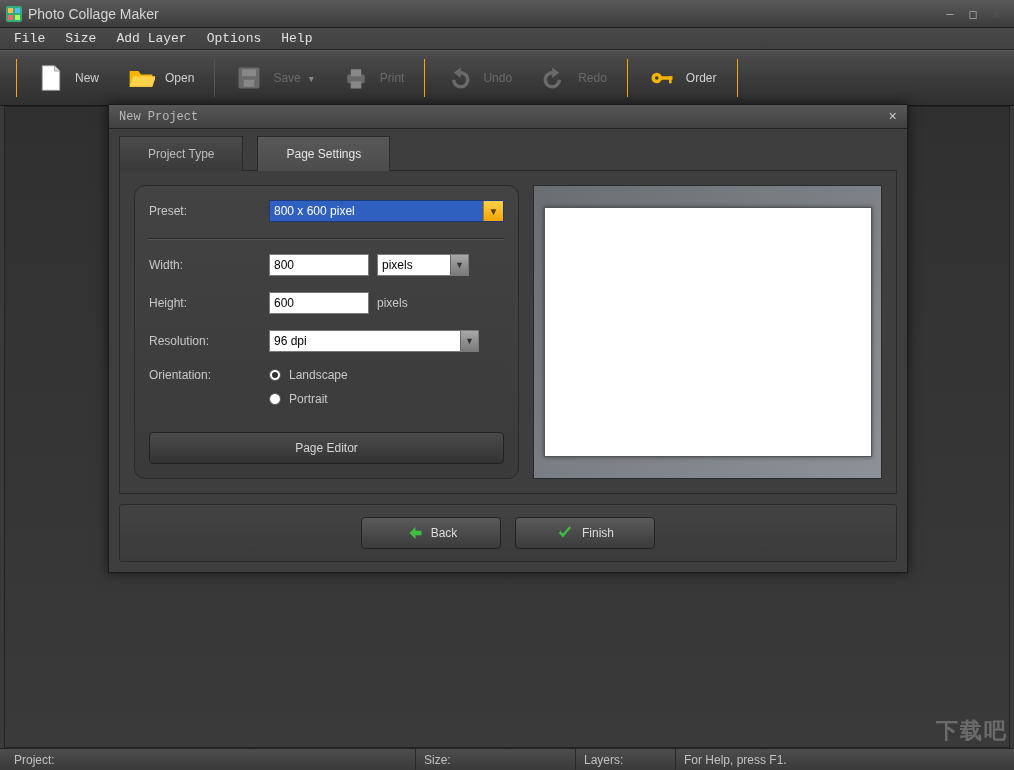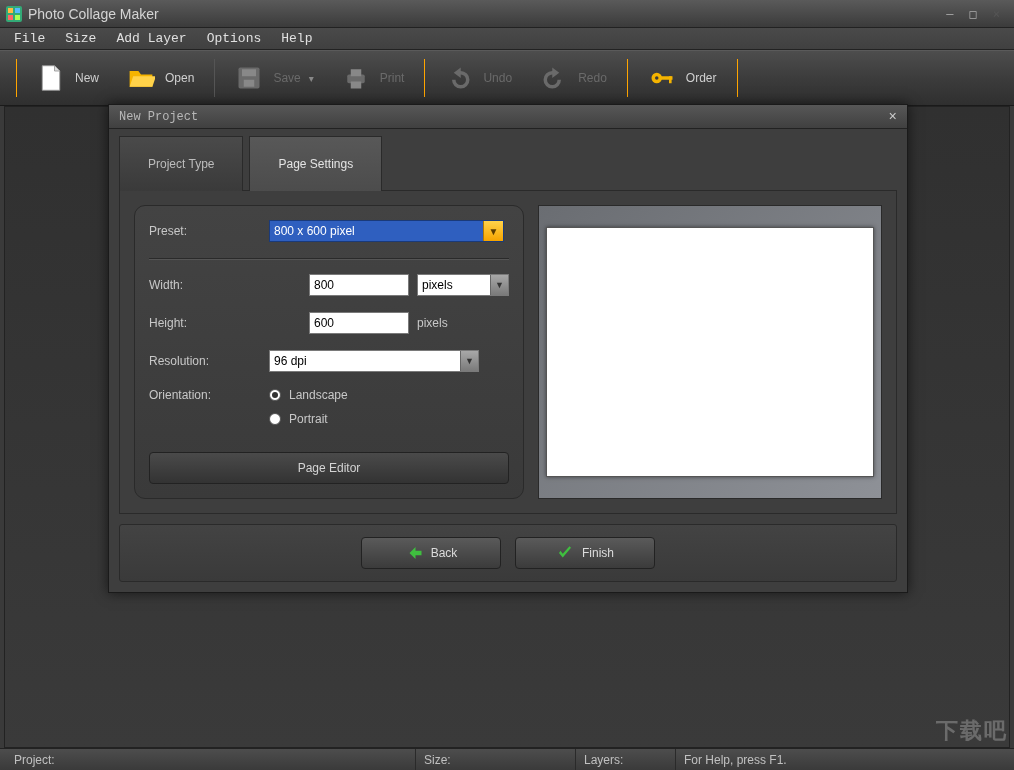--- a/index.html
+++ b/index.html
@@ -85,26 +85,26 @@
   border-bottom:1px solid #222;
 }
 .dlg-title .spacer{flex:1}
 .dlg-close { color:#ccc; font-size:14px; cursor:default; }
 
 .tabs {
   display:flex; padding: 6px 10px 0 10px;
   background:#3e3e3e;
 }
 .tab {
-  padding: 20px 28px;
+  padding: 10px 28px;
   background: linear-gradient(#4a4a4a,#3a3a3a);
   color:#bcbcbc;
   border:1px solid #2a2a2a;
   border-bottom:none;
-  margin-right:6px;
+  margin-right:14px;
   position:relative; top:1px;
 }
 .tab.active { background: linear-gradient(#585858,#4c4c4c); color:#e4e4e4; }
 
 .dlg-body {
   margin:0 10px 10px 10px;
   border:1px solid #2a2a2a;
   background:#3e3e3e;
   display:flex;
   padding:14px;
@@ -128,21 +128,21 @@
   background:#2f5fbf; color:#fff; border:1px solid #1a3a7a;
   position:relative;
 }
 .preset-combo .arrow {
   position:absolute; right:0; top:0; width:20px; height:100%;
   background: linear-gradient(#ffd24a,#f5a400);
   border-left:1px solid #b07800;
   display:flex;align-items:center;justify-content:center;
   color:#5a3b00; font-size:10px;
 }
-input.txt { width:100px; height:22px; background:#fff; border:1px solid #7a7a7a; padding:0 4px; font-size:12px;margin-left:40px; }
+input.txt { width:100px; height:22px; background:#fff; border:1px solid #7a7a7a; padding:0 4px; font-size:12px; }
 .unit-combo {
   width:92px; height:22px; background:#fff; border:1px solid #7a7a7a;
   display:flex; align-items:center; padding:0 4px; margin-left:8px;
   position:relative;
 }
 .unit-combo .arrow, .res-combo .arrow {
   position:absolute; right:0; top:0; width:18px; height:100%;
   background:linear-gradient(#a8a8a8,#7a7a7a);
   border-left:1px solid #666;
   display:flex;align-items:center;justify-content:center;

